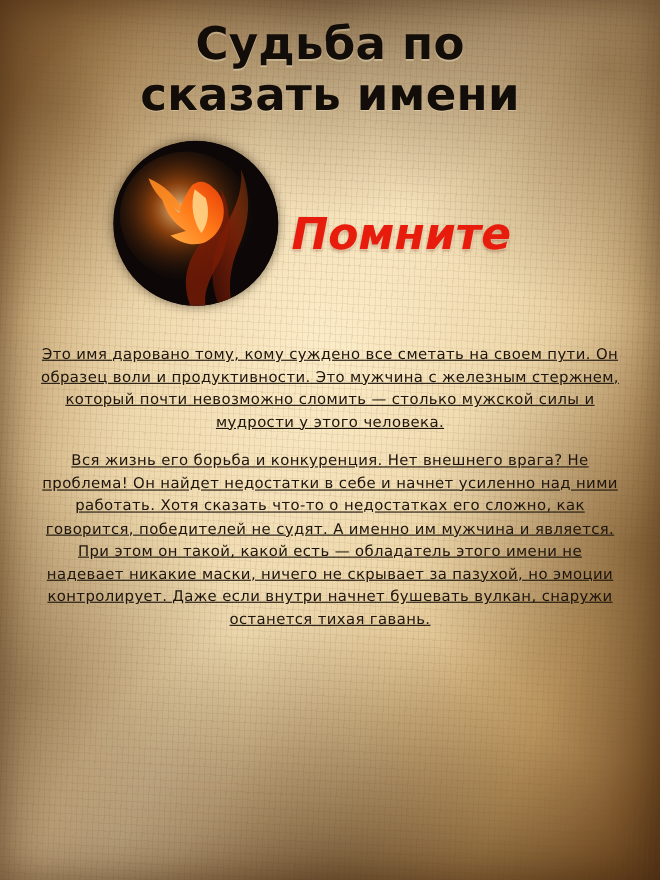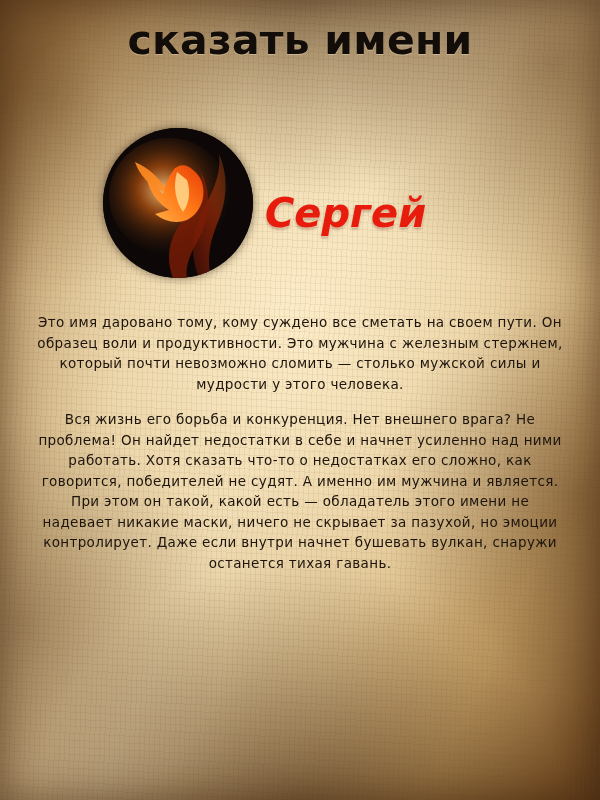--- a/index.html
+++ b/index.html
@@ -107,33 +107,35 @@
     position: absolute;
     left: 36px;
     top: 312px;
     width: 528px;
     text-align: center;
     font-family: "DejaVu Sans", sans-serif;
     font-size: 13.5px;
     line-height: 1.52;
     color: #1d140c;
     letter-spacing: 0.35px;
+    text-decoration: underline;
   }
   .body-text p {
     margin: 0 0 15px 0;
   }
   .body-text p:last-child { margin-bottom: 0; }
 </style>
 </head>
 <body>
 
 <div class="page">
   <div class="content">
 
     <div class="title">
+      <div>Судьба по</div>
       <div>сказать имени</div>
     </div>
 
     <div class="emblem">
       <svg class="flame" viewBox="0 0 150 150" xmlns="http://www.w3.org/2000/svg">
         <defs>
           <radialGradient id="glow" cx="45%" cy="45%" r="60%">
             <stop offset="0%" stop-color="#ffd89a" stop-opacity="0.9"></stop>
             <stop offset="35%" stop-color="#e86a12" stop-opacity="0.55"></stop>
             <stop offset="100%" stop-color="#120a08" stop-opacity="0"></stop>
@@ -152,21 +154,21 @@
         <rect x="0" y="0" width="150" height="150" fill="#0d0807"></rect>
         <ellipse cx="66" cy="68" rx="60" ry="58" fill="url(#glow)"></ellipse>
         <path d="M96 150 C84 120 92 96 104 74 C112 58 118 44 116 26 C126 48 124 74 114 96 C106 116 104 132 108 150 Z" fill="url(#smoke)"></path>
         <path d="M70 150 C60 124 70 104 84 86 C94 72 100 60 98 44 C110 66 106 94 94 114 C86 128 82 140 84 150 Z" fill="#7d1d06" opacity="0.8"></path>
         <path d="M72 40 C66 48 62 56 60 66 L44 52 C48 66 56 76 66 82 L52 86 C62 94 74 96 84 92 C92 88 98 80 100 70 C102 58 98 48 90 42 C86 38 80 36 76 38 Z" fill="url(#bird)"></path>
         <path d="M74 44 C70 58 72 72 80 84 C86 76 88 64 84 52 Z" fill="#ffd98d" opacity="0.85"></path>
         <path d="M60 64 C46 58 36 46 32 34 C46 40 56 50 62 60 Z" fill="#ff8c22" opacity="0.9"></path>
       </svg>
     </div>
 
-    <div class="name">Сергей</div>
+    <div class="name">Помните</div>
 
     <div class="body-text">
       <p>Это имя даровано тому, кому суждено все сметать на своем пути. Он образец воли и продуктивности. Это мужчина с железным стержнем, который почти невозможно сломить — столько мужской силы и мудрости у этого человека.</p>
       <p>Вся жизнь его борьба и конкуренция. Нет внешнего врага? Не проблема! Он найдет недостатки в себе и начнет усиленно над ними работать. Хотя сказать что-то о недостатках его сложно, как говорится, победителей не судят. А именно им мужчина и является. При этом он такой, какой есть — обладатель этого имени не надевает никакие маски, ничего не скрывает за пазухой, но эмоции контролирует. Даже если внутри начнет бушевать вулкан, снаружи останется тихая гавань.</p>
     </div>
 
   </div>
 </div>
 
 </body></html>

